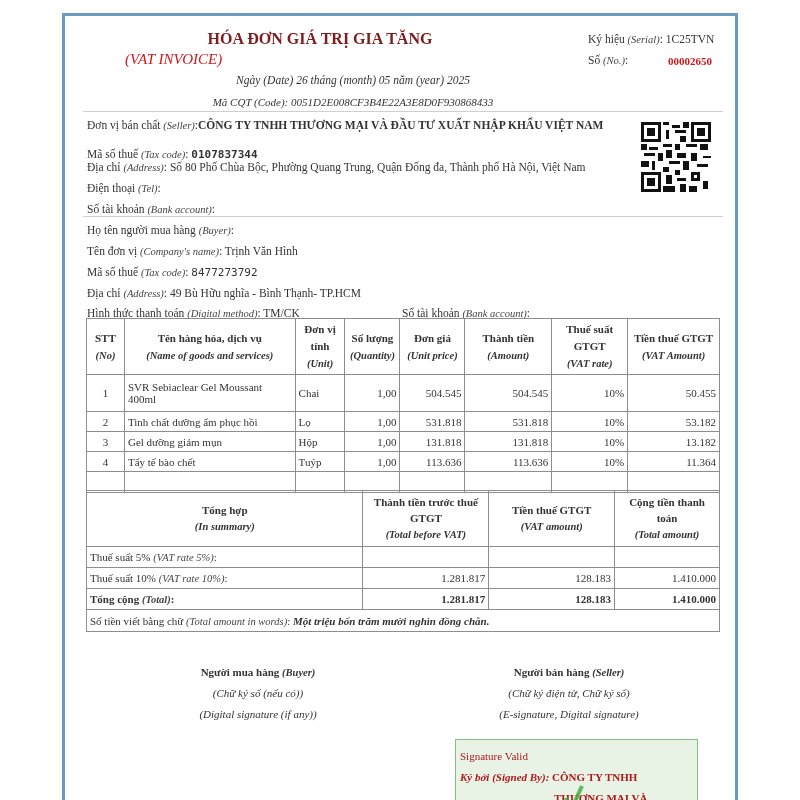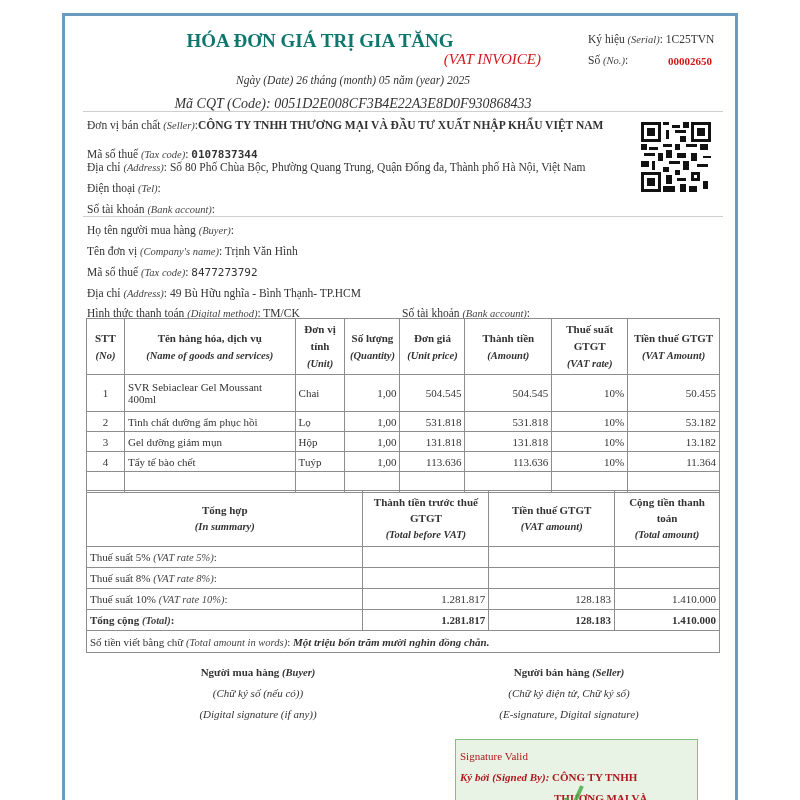--- a/index.html
+++ b/index.html
@@ -1,26 +1,26 @@
 <!DOCTYPE html>
 <html><head>
 <meta charset="utf-8">
 <style>
   html, body { margin:0; padding:0; background:#ffffff; }
   body { width:800px; height:800px; position:relative; overflow:hidden;
          font-family:"Liberation Serif","DejaVu Serif",serif; color:#222; }
   .frame { position:absolute; left:62px; top:13px; width:676px; height:800px;
            border:3px solid #6a9cbf; border-bottom:none; box-sizing:border-box; }
   .abs { position:absolute; }
-  .title { left:0; width:676px; top:14px; text-align:center; color:#0f766e;
-           font-weight:bold; font-size:19px; padding-right:200px; box-sizing:border-box; padding-left:34px;}
-  .subtitle { left:0; width:676px; top:35px; text-align:right; color:#d0171b;
+  .title { left:0; width:676px; top:14px; text-align:center; color:#7f1d1d;
+           font-weight:bold; font-size:16px; padding-right:200px; box-sizing:border-box; padding-left:34px;}
+  .subtitle { left:0; width:676px; top:35px; text-align:left; color:#d0171b;
            font-style:italic; font-size:15px; padding-left:60px; padding-right:200px; box-sizing:border-box;}
   .date-line { left:0; width:676px; top:58px; text-align:center; font-style:italic; font-size:11.5px; color:#333; padding-left:60px; padding-right:160px; box-sizing:border-box;}
-  .cqt-line { left:0; width:676px; top:80px; text-align:center; font-style:italic; font-size:14px; color:#333; padding-left:60px; padding-right:160px; box-sizing:border-box;}
+  .cqt-line { left:0; width:676px; top:80px; text-align:center; font-style:italic; font-size:11px; color:#333; padding-left:60px; padding-right:160px; box-sizing:border-box;}
   .serial { left:523px; top:17px; font-size:11.5px; color:#333; }
   .no { left:523px; top:38px; font-size:11.5px; color:#333; }
   .no-val { left:603px; top:39px; font-size:11px; color:#d0171b; font-weight:bold; }
   i.lbl { font-size:10.5px; color:#444; }
   .divider { left:18px; width:640px; height:1px; background:#cfcfcf; }
   .line { left:22px; font-size:11.5px; color:#333; white-space:nowrap; }
   .bold { font-weight:bold; }
   .mono { font-family:"DejaVu Sans Mono","Liberation Mono",monospace; font-weight:bold; font-size:11px; }
   .qr { left:576px; top:106px; width:70px; height:70px; }
   table { border-collapse:collapse; font-size:11px; color:#333; }
@@ -260,26 +260,20 @@
       <th><span>Tiền thuế GTGT</span><br><i>(VAT amount)</i></th>
       <th><span>Cộng tiền thanh toán</span><br><i>(Total amount)</i></th>
     </tr>
     <tr style="height:21px;">
       <td><span>Thuế suất 5%</span> <i class="lbl">(VAT rate 5%)</i>:</td>
       <td class="num"></td>
       <td class="num"></td>
       <td class="num"></td>
     </tr>
     <tr style="height:21px;">
-      <td><span>Thuế suất 8%</span> <i class="lbl">(VAT rate 8%)</i>:</td>
-      <td class="num"></td>
-      <td class="num"></td>
-      <td class="num"></td>
-    </tr>
-    <tr style="height:21px;">
       <td><span>Thuế suất 10%</span> <i class="lbl">(VAT rate 10%)</i>:</td>
       <td class="num">1.281.817</td>
       <td class="num">128.183</td>
       <td class="num">1.410.000</td>
     </tr>
     <tr style="height:21px; font-weight:bold;">
       <td><span>Tổng cộng</span> <i class="lbl" style="font-weight:bold">(Total)</i>:</td>
       <td class="num">1.281.817</td>
       <td class="num">128.183</td>
       <td class="num">1.410.000</td>

